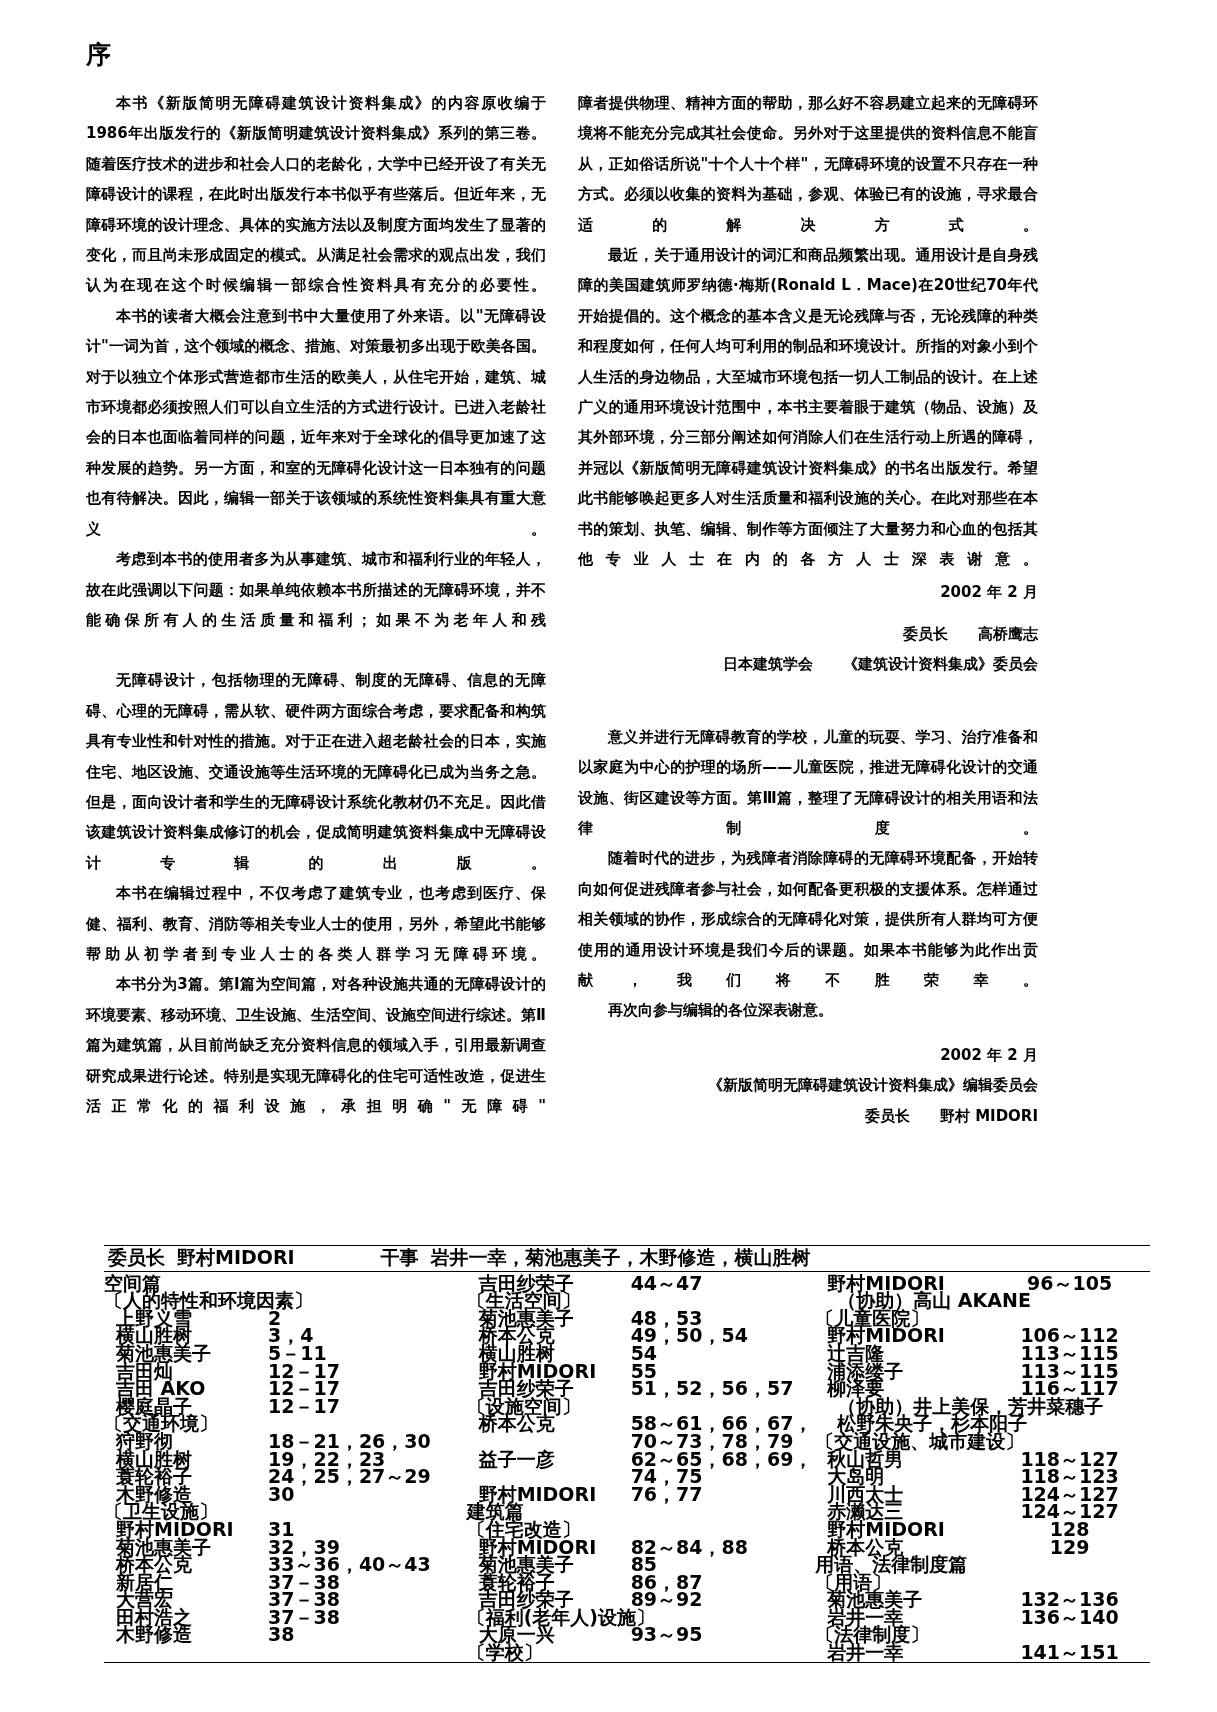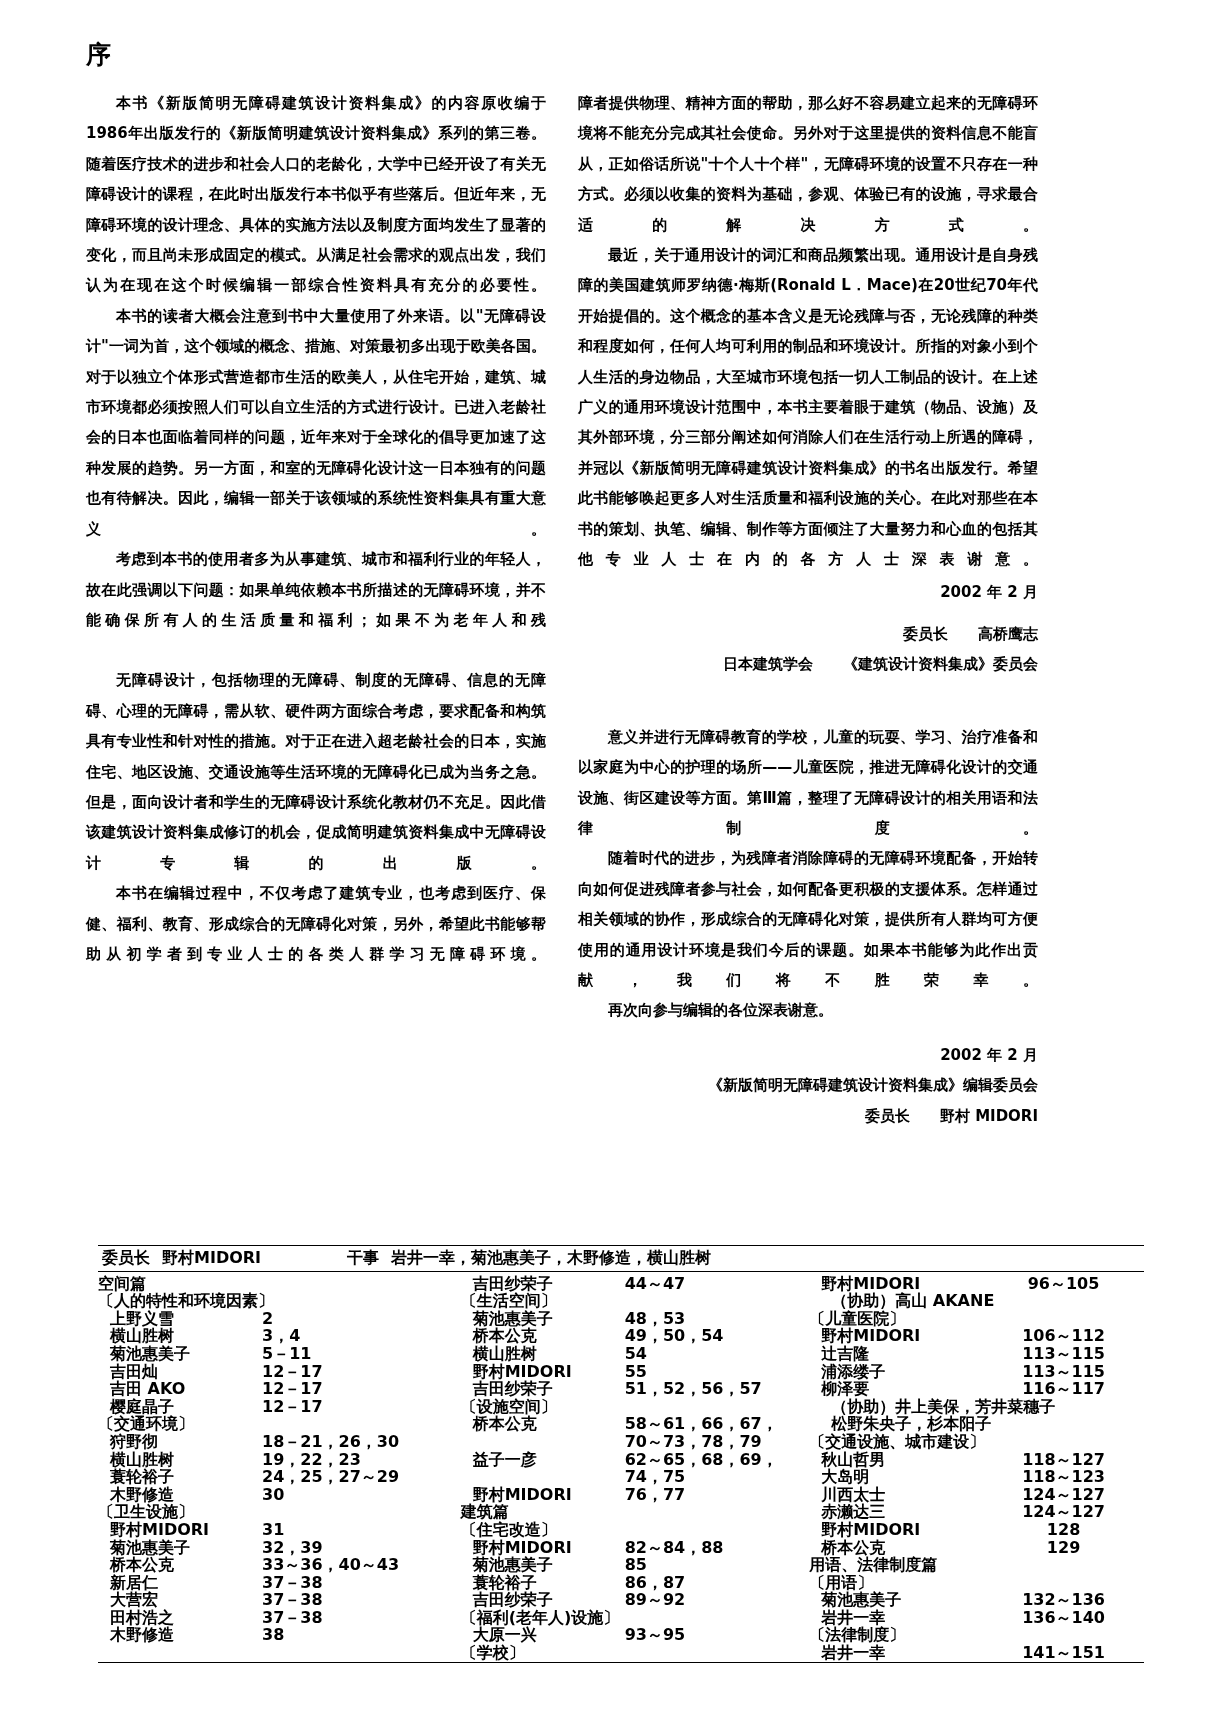--- a/index.html
+++ b/index.html
@@ -67,24 +67,24 @@
   .table-title{
     position:absolute;
     left:86px;
     top:1196px;
     font-size:18px;
     font-weight:bold;
     letter-spacing:0px;
   }
   .tbl{
     position:absolute;
-    left:98px;
+    left:104px;
     top:1245px;
     width:1046px;
-    font-size:16px;
+    font-size:19px;
     line-height:17.6px;
     font-weight:600;
   }
   .rule-top{
     border-top:1.6px solid #000;
     width:100%;
     height:0;
   }
   .rule-mid{
     border-top:1.1px solid #000;
@@ -143,21 +143,22 @@
 
 <div class="page">
 
   <div class="page-title">序</div>
 
   <div class="col left">
     <p class="just-all">本书《新版简明无障碍建筑设计资料集成》的内容原收编于1986年出版发行的《新版简明建筑设计资料集成》系列的第三卷。随着医疗技术的进步和社会人口的老龄化，大学中已经开设了有关无障碍设计的课程，在此时出版发行本书似乎有些落后。但近年来，无障碍环境的设计理念、具体的实施方法以及制度方面均发生了显著的变化，而且尚未形成固定的模式。从满足社会需求的观点出发，我们认为在现在这个时候编辑一部综合性资料具有充分的必要性。</p>
     <p class="just-all">本书的读者大概会注意到书中大量使用了外来语。以"无障碍设计"一词为首，这个领域的概念、措施、对策最初多出现于欧美各国。对于以独立个体形式营造都市生活的欧美人，从住宅开始，建筑、城市环境都必须按照人们可以自立生活的方式进行设计。已进入老龄社会的日本也面临着同样的问题，近年来对于全球化的倡导更加速了这种发展的趋势。另一方面，和室的无障碍化设计这一日本独有的问题也有待解决。因此，编辑一部关于该领域的系统性资料集具有重大意义。</p>
     <p class="just-all">考虑到本书的使用者多为从事建筑、城市和福利行业的年轻人，故在此强调以下问题：如果单纯依赖本书所描述的无障碍环境，并不能确保所有人的生活质量和福利；如果不为老年人和残</p>
     <p class="gap just-all">无障碍设计，包括物理的无障碍、制度的无障碍、信息的无障碍、心理的无障碍，需从软、硬件两方面综合考虑，要求配备和构筑具有专业性和针对性的措施。对于正在进入超老龄社会的日本，实施住宅、地区设施、交通设施等生活环境的无障碍化已成为当务之急。但是，面向设计者和学生的无障碍设计系统化教材仍不充足。因此借该建筑设计资料集成修订的机会，促成简明建筑资料集成中无障碍设计专辑的出版。</p>
-    <p class="just-all">本书在编辑过程中，不仅考虑了建筑专业，也考虑到医疗、保健、福利、教育、形成综合的无障碍化对策，另外，希望此书能够帮助从初学者到专业人士的各类人群学习无障碍环境。</p>
+    <p class="just-all">本书在编辑过程中，不仅考虑了建筑专业，也考虑到医疗、保健、福利、教育、消防等相关专业人士的使用，另外，希望此书能够帮助从初学者到专业人士的各类人群学习无障碍环境。</p>
+    <p class="just-all">本书分为3篇。第Ⅰ篇为空间篇，对各种设施共通的无障碍设计的环境要素、移动环境、卫生设施、生活空间、设施空间进行综述。第Ⅱ篇为建筑篇，从目前尚缺乏充分资料信息的领域入手，引用最新调查研究成果进行论述。特别是实现无障碍化的住宅可适性改造，促进生活正常化的福利设施，承担明确"无障碍"</p>
   </div>
 
   <div class="col right">
     <p class="noindent just-all">障者提供物理、精神方面的帮助，那么好不容易建立起来的无障碍环境将不能充分完成其社会使命。另外对于这里提供的资料信息不能盲从，正如俗话所说"十个人十个样"，无障碍环境的设置不只存在一种方式。必须以收集的资料为基础，参观、体验已有的设施，寻求最合适的解决方式。</p>
     <p class="just-all">最近，关于通用设计的词汇和商品频繁出现。通用设计是自身残障的美国建筑师罗纳德·梅斯(Ronald L．Mace)在20世纪70年代开始提倡的。这个概念的基本含义是无论残障与否，无论残障的种类和程度如何，任何人均可利用的制品和环境设计。所指的对象小到个人生活的身边物品，大至城市环境包括一切人工制品的设计。在上述广义的通用环境设计范围中，本书主要着眼于建筑（物品、设施）及其外部环境，分三部分阐述如何消除人们在生活行动上所遇的障碍，并冠以《新版简明无障碍建筑设计资料集成》的书名出版发行。希望此书能够唤起更多人对生活质量和福利设施的关心。在此对那些在本书的策划、执笔、编辑、制作等方面倾注了大量努力和心血的包括其他专业人士在内的各方人士深表谢意。</p>
 
     <div class="sig">
       <span class="sig-line">2002 年 2 月</span>
       <div class="sig-gap"></div>
       <span class="sig-line">委员长　　高桥鹰志</span>

